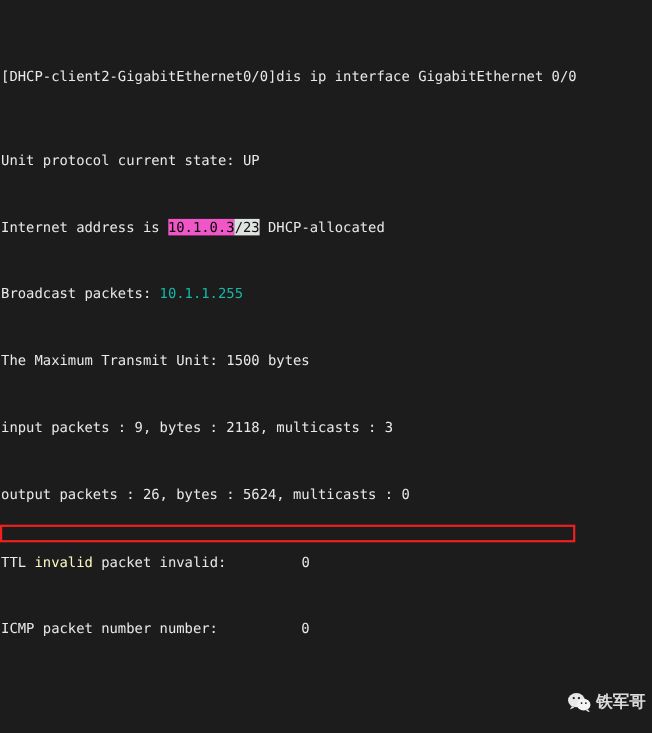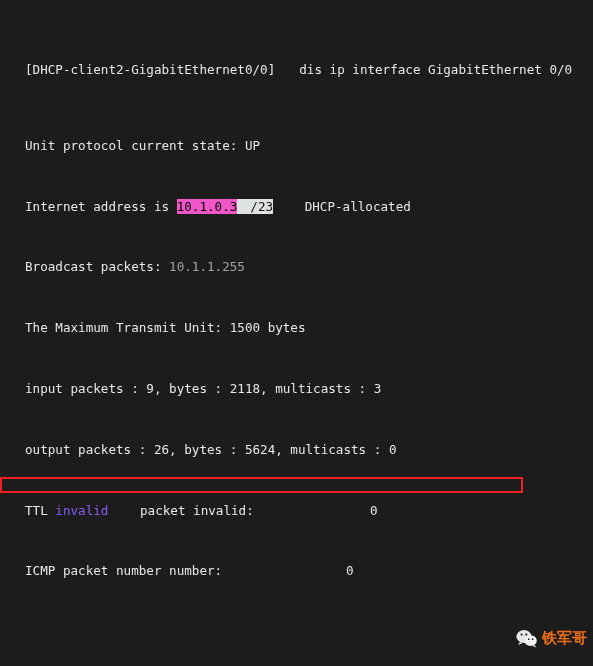--- a/index.html
+++ b/index.html
@@ -23,31 +23,30 @@
   .screen {
     position: absolute;
     top: 1px;
     left: 1px;
     white-space: pre;
   }
   .line {
     height: 15.2px;
     white-space: pre;
   }
-  .c-white   { color: #e8e8e8; padding-left: 24px; }
-  .c-magenta { color: #a3a3a3; }
-  .c-red     { color: #8b5cf6; }
+  .c-white   { color: #e8e8e8; }
+  .c-magenta { color: #14b8a6; }
+  .c-red     { color: #fef9c3; }
   .hl-magenta {
     background: #f056c8;
     color: #000000;
   }
   .hl-light {
     background: #dfe3df;
     color: #101010;
-    padding-left: 13px;
   }
   
   #route-highlight-box {
     position: absolute;
     left: 0px;
     top: 477px;
     width: 523px;
     height: 16px;
     border: 2px solid #ef2020;
     box-sizing: border-box;
@@ -59,21 +58,21 @@
     right: 6px;
     bottom: 18px;
     display: flex;
     align-items: center;
     gap: 4px;
     opacity: 0.95;
   }
   #watermark .wm-text {
     font-family: "DejaVu Sans", "Liberation Sans", sans-serif;
     font-size: 15px;
-    color: #f97316;
+    color: #e5e5e5;
     font-weight: 600;
   }
   .wechat-logo {
     width: 22px;
     height: 19px;
     position: relative;
   }
 </style>
 </head>
 <body>

